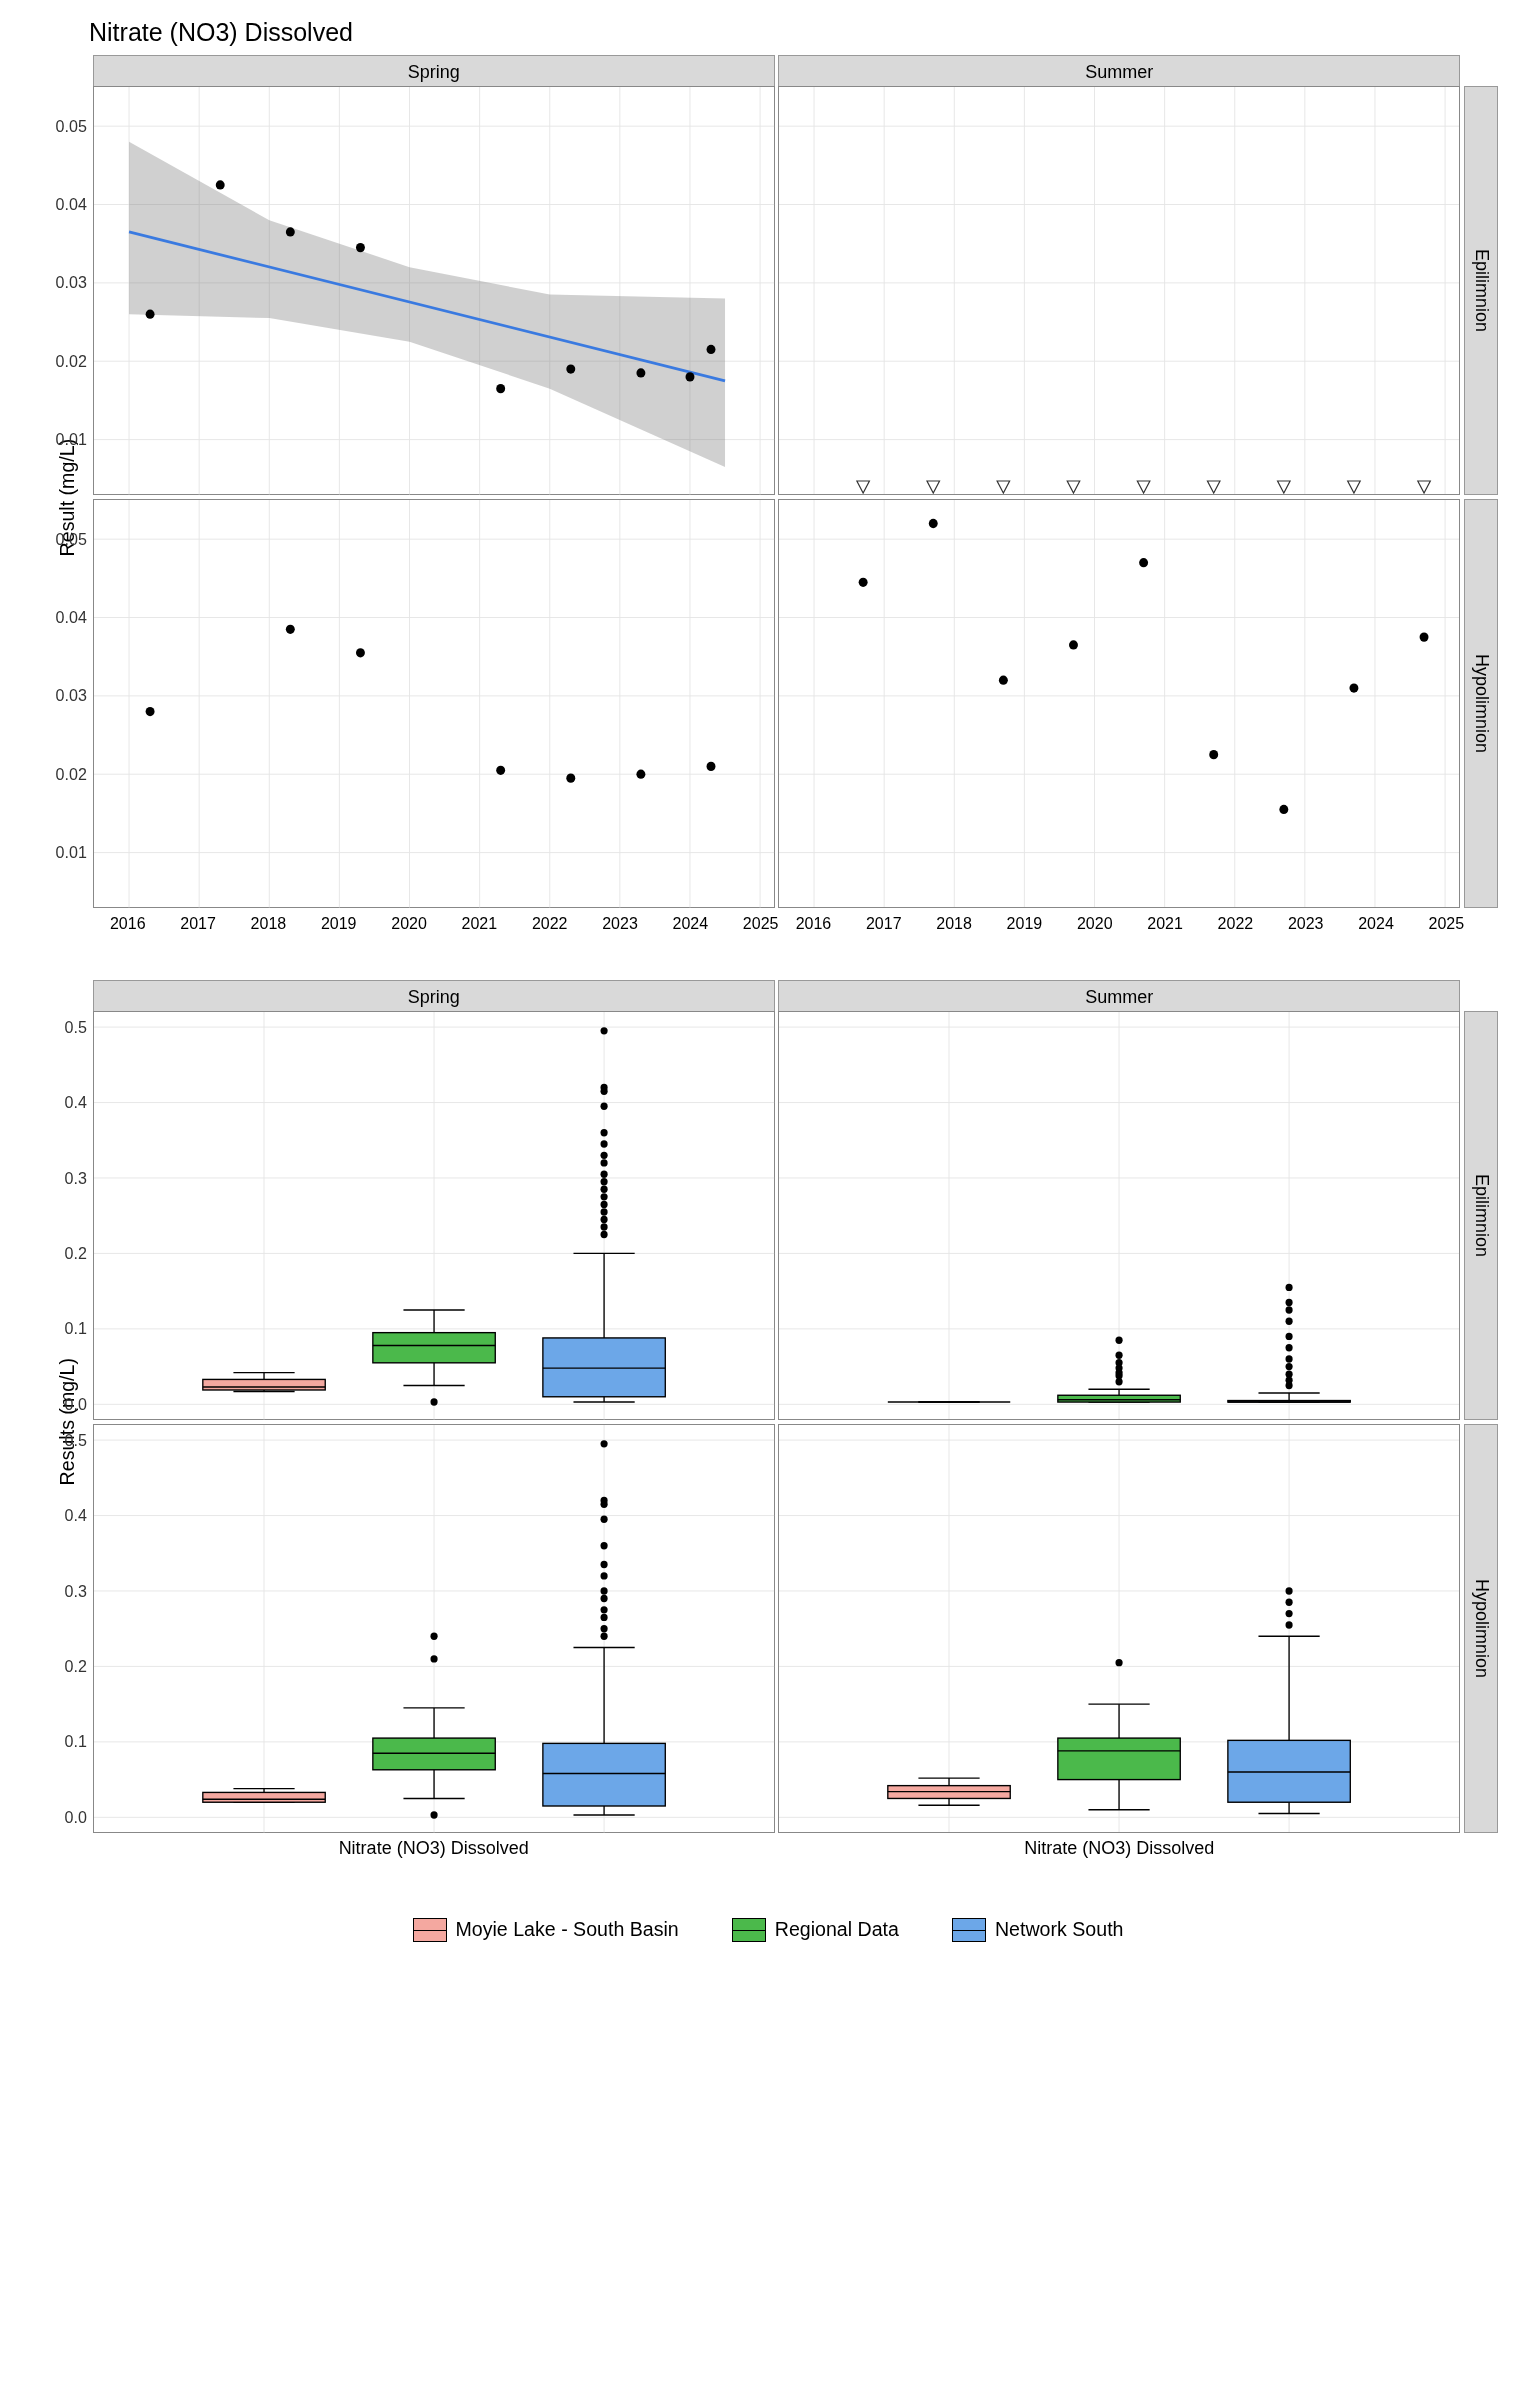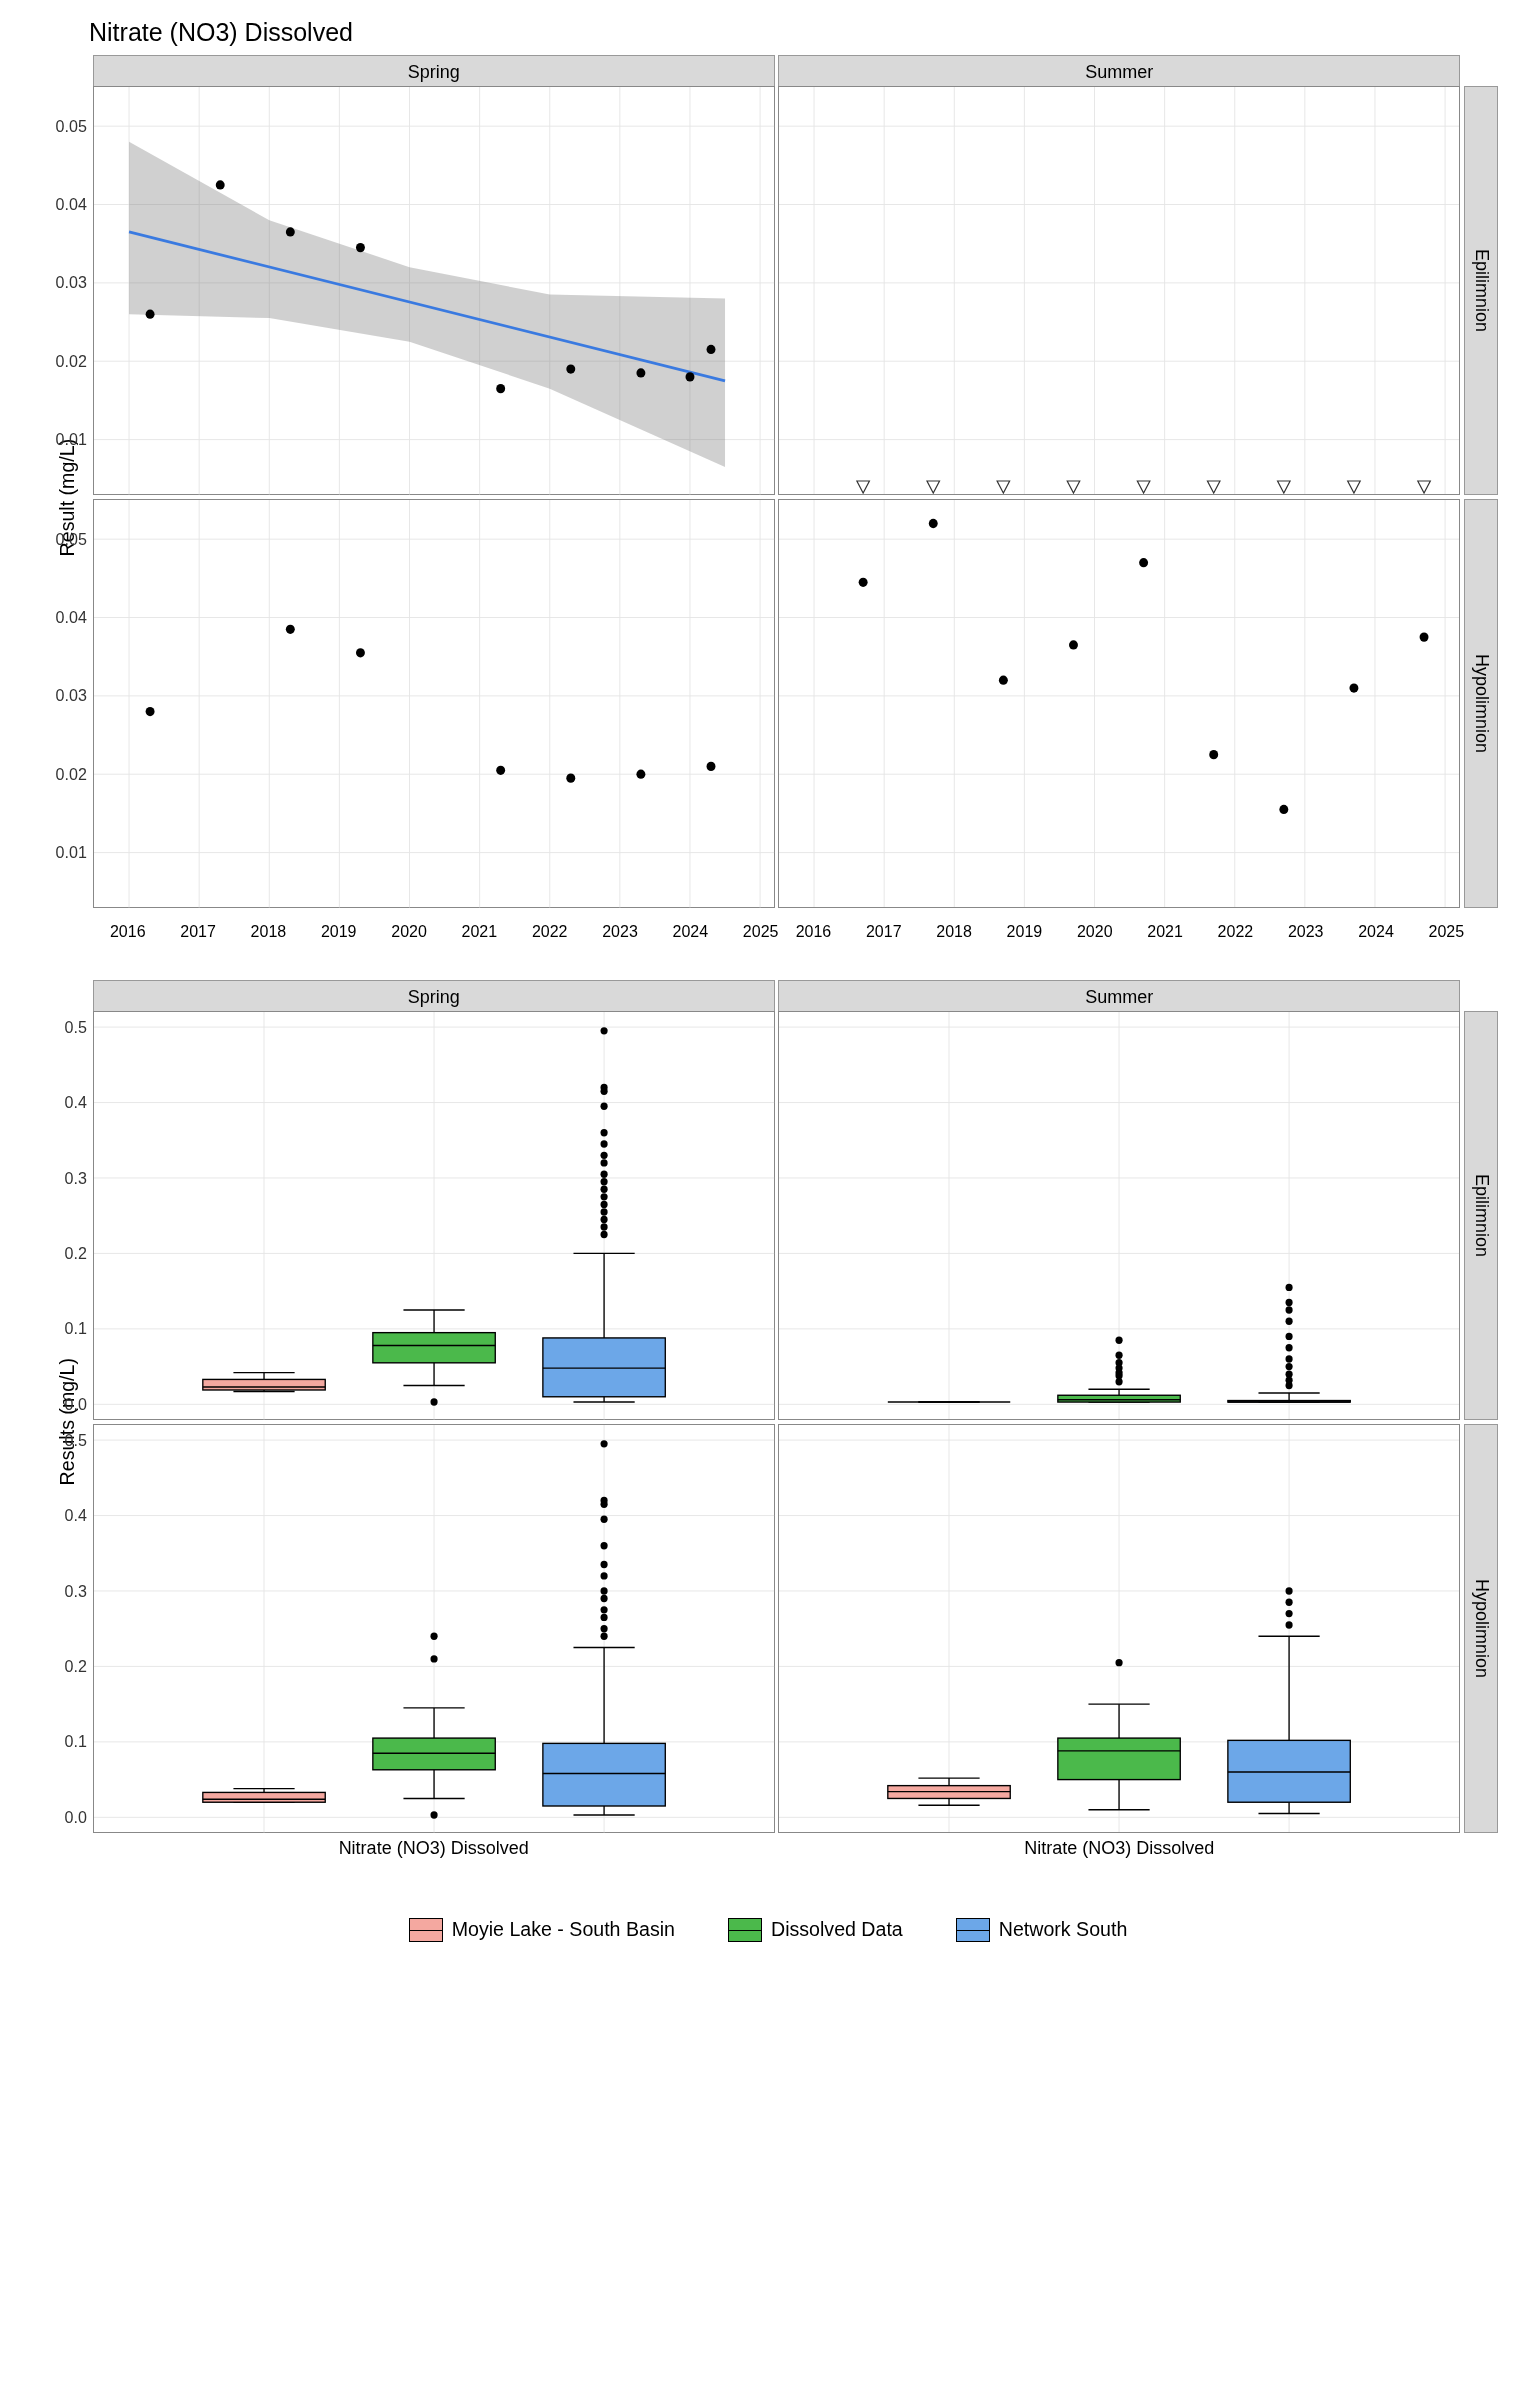--- a/index.html
+++ b/index.html
@@ -78,21 +78,21 @@
     margin-right:27px;
   }
   .x-axis {
     height:36px;
     position:relative;
     font-size:16px;
   }
   .x-tick {
     position:absolute;
     transform:translateX(-50%);
-    top:15px;
+    top:7px;
   }
   .legend {
     display:flex;
     justify-content:center;
     gap:53px;
     margin-top:44px;
     font-size:19.6px;
   }
   .legend-item{display:flex;align-items:center;gap:9px}
   .legend-box{width:32px;height:21.3px;border:0.9px solid #000}
@@ -508,21 +508,21 @@
   <div class="legend-item">
     <div class="legend-box" id="lg-0" style="background: rgb(244, 168, 160); position: relative;">
         <div style="position:absolute;left:0;right:0;top:50%;height:1.3px;background:#000"></div>
       </div>
     <span>Moyie Lake - South Basin</span>
   </div>
   <div class="legend-item">
     <div class="legend-box" id="lg-1" style="background: rgb(75, 185, 75); position: relative;">
         <div style="position:absolute;left:0;right:0;top:50%;height:1.3px;background:#000"></div>
       </div>
-    <span>Dissolved Data</span>
+    <span>Regional Data</span>
   </div>
   <div class="legend-item">
     <div class="legend-box" id="lg-2" style="background: rgb(108, 167, 232); position: relative;">
         <div style="position:absolute;left:0;right:0;top:50%;height:1.3px;background:#000"></div>
       </div>
     <span>Network South</span>
   </div>
 </div>
 
 

